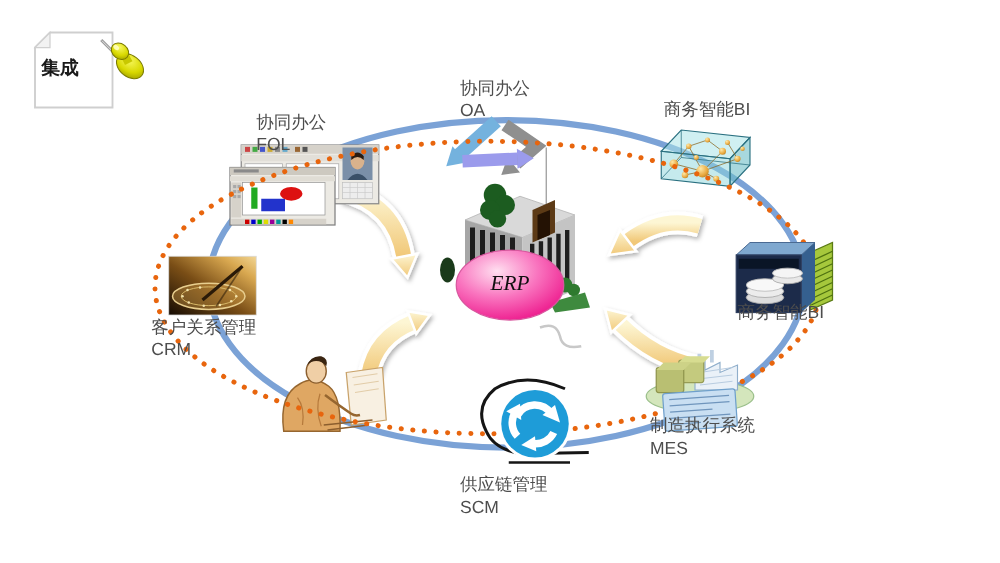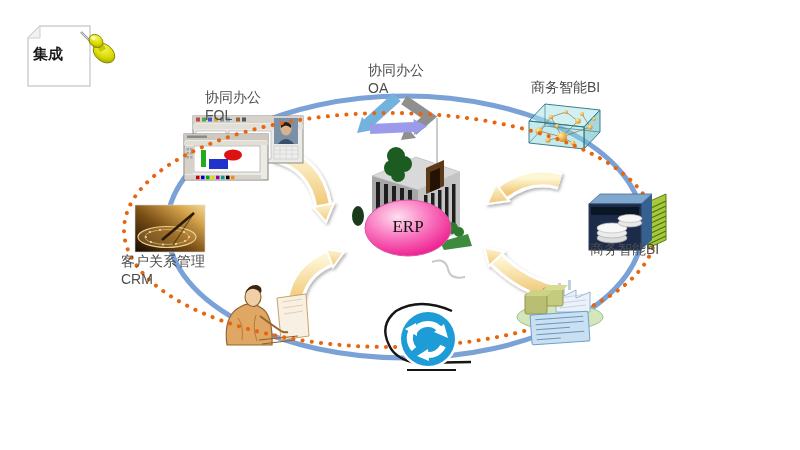--- a/index.html
+++ b/index.html
@@ -2,21 +2,21 @@
 <html><head>
 <meta charset="utf-8">
 <style>
   html,body{margin:0;padding:0;background:#fff;}
   .slide{position:relative;width:800px;height:450px;background:#fff;overflow:hidden;
          font-family:"Liberation Sans","DejaVu Sans",sans-serif;}
   .layer{position:absolute;left:0;top:0;}
   .nlabel{position:absolute;font-size:14px;line-height:18px;color:#4D4D4D;white-space:nowrap;}
   .caption{position:absolute;font-size:13.5px;color:#808080;white-space:nowrap;}
   .erp-label{position:absolute;left:372px;top:217px;width:72px;text-align:center;
-             font-family:"Liberation Serif","DejaVu Serif",serif;
+             font-family:"Liberation Serif","DejaVu Serif",serif;font-style:italic;
              font-size:17px;color:#101010;}
   .note-label{position:absolute;left:33px;top:45px;font-size:15px;font-weight:bold;color:#1A1A1A;}
 </style>
 </head>
 <body>
 
 <div class="slide">
 
 <svg class="layer" width="800" height="450" viewBox="0 0 800 450">
   <defs>
@@ -301,20 +301,28 @@
 <div class="nlabel" style="left:368px;top:61px">
   <span>协同办公</span><br>
   <span>OA</span>
 </div>
 <div class="nlabel" style="left:531px;top:78px">
   <span>商务智能BI</span>
 </div>
 <div class="nlabel" style="left:590px;top:240px">
   <span>商务智能BI</span>
 </div>
+<div class="nlabel" style="left:520px;top:331px">
+  <span>制造执行系统</span><br>
+  <span>MES</span>
+</div>
+<div class="nlabel" style="left:368px;top:378px">
+  <span>供应链管理</span><br>
+  <span>SCM</span>
+</div>
 <div class="nlabel" style="left:121px;top:252px">
   <span>客户关系管理</span><br>
   <span>CRM</span>
 </div>
 
 <div class="erp-label">ERP</div>
 
 </div>
 
 </body></html>

